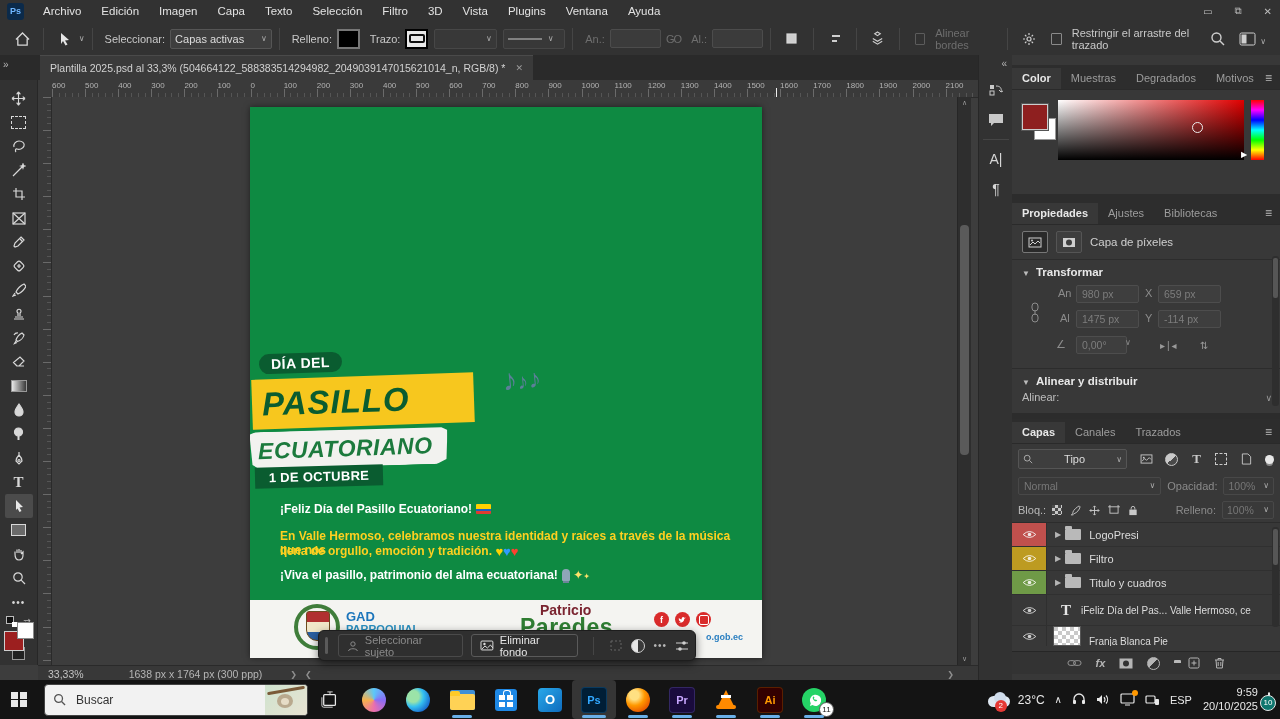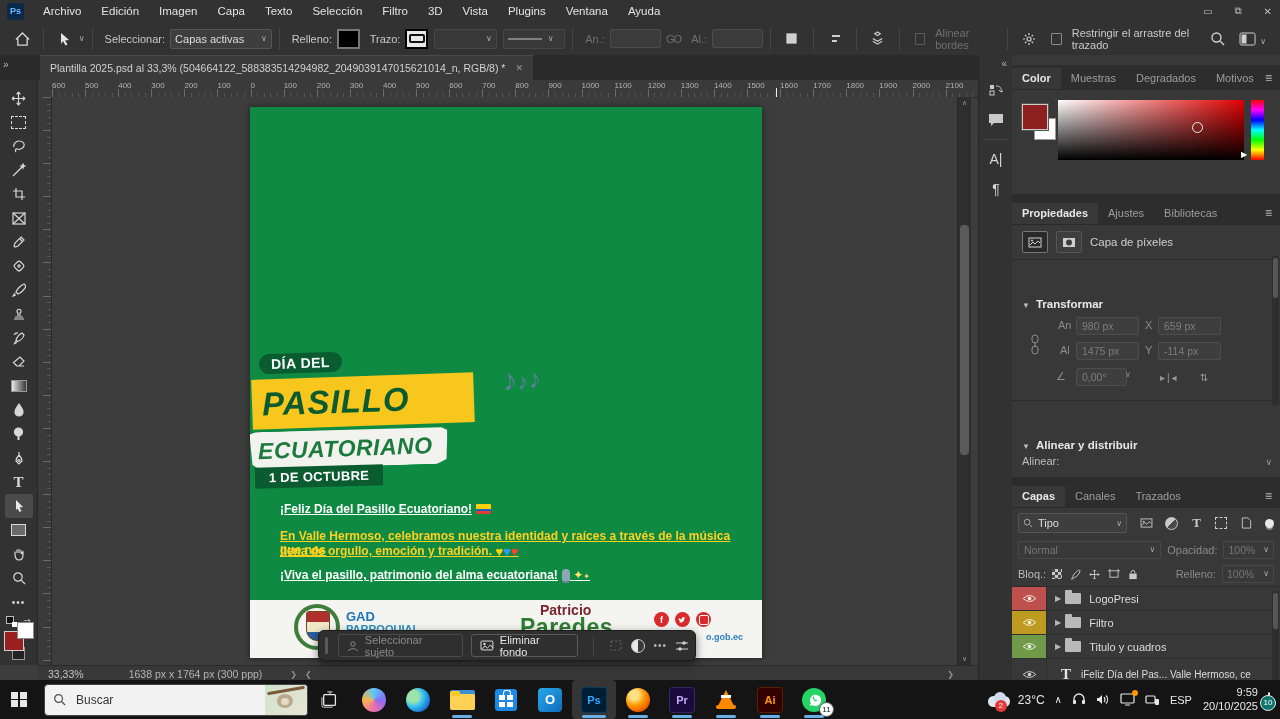--- a/index.html
+++ b/index.html
@@ -65,21 +65,21 @@
   .yellowband{position:absolute;left:2px;top:269px;width:222px;height:50px;background:#f7c71e;transform:rotate(-2deg);
           display:flex;align-items:center;padding-left:10px;box-sizing:border-box;}
   .yellowband .t{color:#0a5c30;font-style:italic;font-weight:900;font-size:33px;letter-spacing:1px;}
   .notes{position:absolute;left:252px;top:255px;color:#5d7f9a;font-size:30px;transform:rotate(-6deg);}
   .whitestrip{position:absolute;left:0px;top:322px;width:198px;height:38px;background:#f2f2ef;transform:rotate(-2deg);
           display:flex;align-items:center;padding-left:8px;box-sizing:border-box;
           clip-path:polygon(0 6%,3% 0,97% 4%,100% 12%,99% 88%,94% 100%,4% 96%,1% 86%);}
   .whitestrip .t{color:#1c7a3d;font-style:italic;font-weight:bold;font-size:23px;letter-spacing:.5px;}
   .datestrip{position:absolute;left:5px;top:359px;width:128px;height:21px;background:#0a5c30;transform:rotate(-1.5deg);
           color:#fff;font-weight:bold;font-size:13px;display:flex;align-items:center;justify-content:center;letter-spacing:.3px;}
-  .body-line{position:absolute;color:#fff;font-weight:bold;font-size:12px;text-decoration:underline;}
+  .body-line{position:absolute;color:#fff;font-weight:bold;font-size:12px;}
   .body-line.yellow{color:#ffd020;}
   .flag{display:inline-block;width:15px;height:10px;vertical-align:-1px;margin-left:4px;
         background:linear-gradient(to bottom,#ffd100 0 50%,#1f5fbf 50% 75%,#e03c31 75% 100%);border-radius:1px;}
   .heart{font-size:13px;vertical-align:-1px;}
   .sparkle{color:#ffe36b;font-size:12px;}
   .mic{display:inline-block;width:8px;height:12px;background:#8fa6b8;border-radius:4px 4px 1px 1px;vertical-align:-2px;margin-left:4px;
        box-shadow:0 3px 0 -1px #6d8499;}
   .footer{position:absolute;left:0;top:493px;width:512px;height:58px;background:#f4f4f1;margin-left:8px;}
   .crest{position:absolute;left:36px;top:4px;width:46px;height:46px;}
   .crest .ring{position:absolute;inset:0;border:4px solid #3f7d3a;border-radius:50%;}
@@ -129,21 +129,21 @@
      background:linear-gradient(to bottom,rgba(0,0,0,0),#000),linear-gradient(to right,#fff,#e00000);}
   .cp-ring{position:absolute;left:134px;top:22px;width:9px;height:9px;border:1.5px solid #eee;border-radius:50%;}
   .cp-hue{position:absolute;left:239px;top:10px;width:13px;height:60px;
      background:linear-gradient(to bottom,#f00,#f0f,#00f,#0ff,#0f0,#ff0,#f00);}
   .cp-arrow{position:absolute;left:229px;top:60px;color:#fff;font-size:8px;}
   
   .prop-row{display:flex;align-items:center;padding:6px 10px;gap:8px;}
   .licon{width:24px;height:20px;border:1px solid #777;background:#2a2a2a;display:flex;align-items:center;justify-content:center;border-radius:2px;}
   .licon.plain{border-color:#555;background:#3e3e3e;}
   .prop-div{height:1px;background:#2c2c2c;}
-  .sect{padding:6px 10px 2px;font-size:11.5px;color:#e8e8e8;font-weight:bold;margin-top:32px;}
+  .sect{padding:6px 10px 2px;font-size:11.5px;color:#e8e8e8;font-weight:bold;}
   .sect .tri{font-size:8px;color:#bbb;margin-right:6px;}
   .tf-grid{position:relative;height:88px;font-size:11px;color:#8c8c8c;}
   .tf-grid .lab{position:absolute;}
   .tf-in{position:absolute;width:56px;height:16px;background:#3e3e3e;border:1px solid #4d4d4d;border-radius:2px;
          color:#7d7d7d;font-size:10.5px;line-height:16px;padding-left:5px;}
   .chain{position:absolute;left:18px;top:22px;color:#8c8c8c;font-size:13px;}
   .flipicons{position:absolute;left:148px;top:60px;color:#9a9a9a;font-size:10px;letter-spacing:2px;}
   .align-lab{padding:2px 10px 10px;color:#bdbdbd;font-size:11px;}
   .align-chev{position:absolute;right:8px;top:24px;color:#9a9a9a;font-size:9px;}
   
@@ -713,21 +713,21 @@
         <span class="ptab">Canales</span>
         <span class="ptab">Trazados</span>
         <span class="burger">≡</span>
       </div>
       <div class="lp-filter">
         <div class="searchbox">
           <svg width="10" height="10" viewBox="0 0 12 12">
               <circle cx="5" cy="5" r="3.5" stroke="#bbb" fill="none"></circle>
               <line x1="7.8" y1="7.8" x2="11" y2="11" stroke="#bbb"></line>
             </svg>
-          <span style="flex:1;">Tipo</span>
+          <span style="flex:1;text-align:center;">Tipo</span>
           <span class="chev">∨</span>
         </div>
         <span style="flex:1;"></span>
         <span class="fbtn">
             <svg width="13" height="10" viewBox="0 0 14 11">
               <rect x="1" y="1" width="12" height="9" stroke="#c9c9c9" fill="none"></rect>
               <circle cx="4" cy="4" r="1" fill="#c9c9c9"></circle>
               <path d="M2 8l3-3 2 2 3-3 2 2" stroke="#c9c9c9" fill="none"></path>
             </svg>
           </span>

